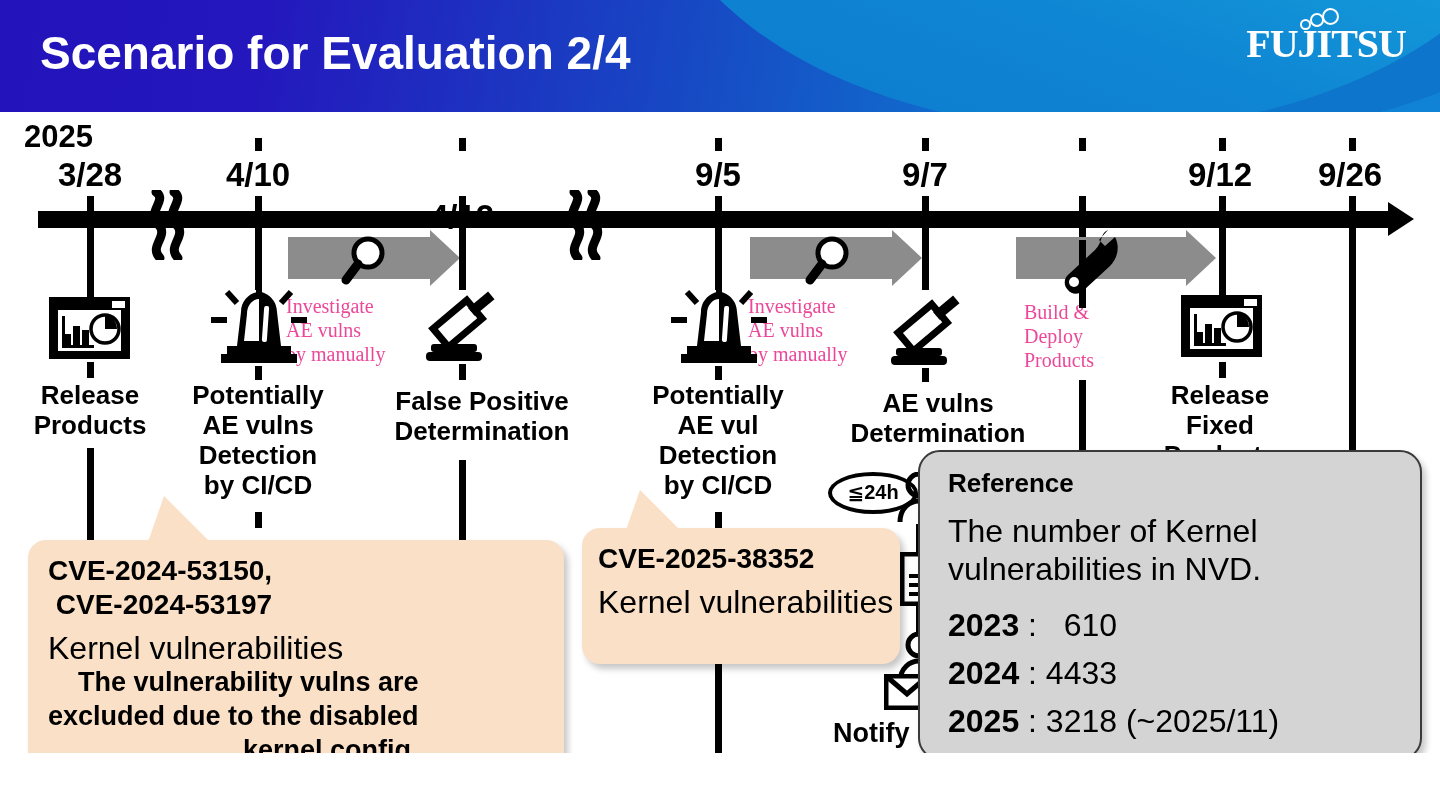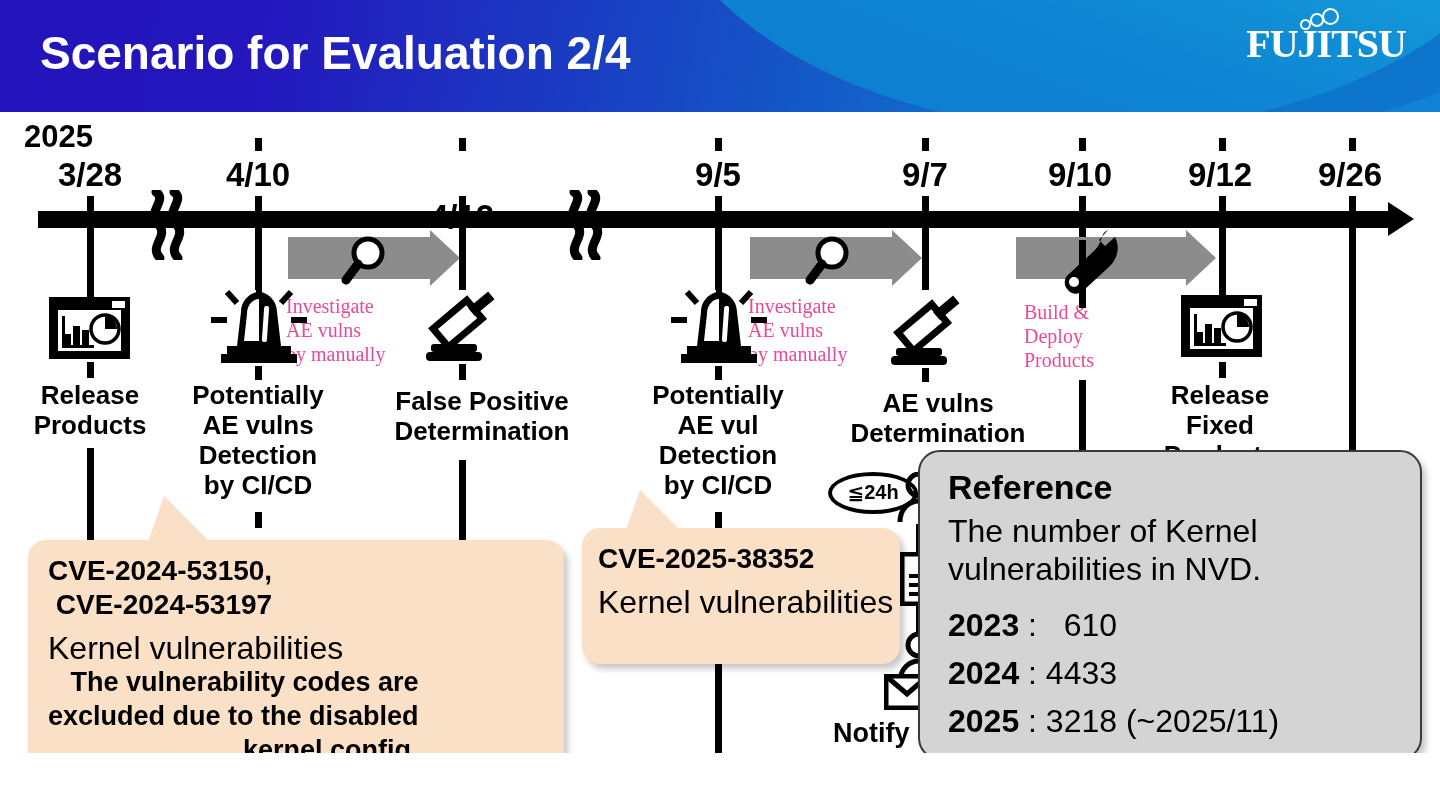--- a/index.html
+++ b/index.html
@@ -114,21 +114,21 @@
   }
   .co-bold{font-weight:bold;font-size:28px;line-height:1.2;text-align:right;}
   .co-reg{font-weight:normal;font-size:32px;line-height:1.25;}
 
   #ref-box{
     position:absolute;left:918px;top:450px;width:500px;height:306px;
     background:#d4d4d4;border:2.5px solid #3a3a3a;border-radius:22px;
     box-shadow:4px 5px 6px rgba(0,0,0,0.22);
     font-family:"Liberation Sans","DejaVu Sans",sans-serif;color:#000;
   }
-  #ref-box .r-title{position:absolute;left:28px;top:16px;font-size:34px;font-weight:bold;}
+  #ref-box .r-title{position:absolute;left:28px;top:16px;font-size:26px;font-weight:bold;}
   #ref-box .r-desc{position:absolute;left:28px;top:60px;font-size:32px;line-height:1.2;white-space:pre-line;}
   #ref-box .r-row{position:absolute;left:28px;font-size:32px;white-space:nowrap;}
   #ref-box .r-row b{font-weight:bold;text-align:right;}
   #ref-box .r-row span{font-weight:normal;}
 
   
   #bubble24{
     position:absolute;left:828px;top:472px;width:82px;height:34px;
     border:4px solid #000;border-radius:50%;background:#fff;
     font-size:20px;font-weight:bold;color:#000;text-align:center;line-height:32px;
@@ -187,21 +187,20 @@
   <div class="tick" style="left:922px;top:138px;height:13px;"></div>
   <div class="tick" style="left:1079px;top:138px;height:13px;"></div>
   <div class="tick" style="left:1219px;top:138px;height:13px;"></div>
   <div class="tick" style="left:1349px;top:138px;height:13px;"></div>
 
   <div class="date-lbl" style="left:24px;top:156px;width:132px;">3/28</div>
   <div class="date-lbl" style="left:192px;top:156px;width:132px;">4/10</div>
   <div class="date-lbl" style="left:396px;top:156px;width:132px;margin-top:42px;">4/12</div>
   <div class="date-lbl" style="left:652px;top:156px;width:132px;text-align:center;">9/5</div>
   <div class="date-lbl" style="left:859px;top:156px;width:132px;">9/7</div>
-  <div class="date-lbl" style="left:1014px;top:156px;width:132px;">9/10</div>
   <div class="date-lbl" style="left:1154px;top:156px;width:132px;">9/12</div>
   <div class="date-lbl" style="left:1284px;top:156px;width:132px;">9/26</div>
 
   <div class="brk" style="left:142px;top:190px;">
     <svg width="52" height="70" viewBox="0 0 52 70">
       <path d="M14 2 C26 10,4 22,16 34 C28 46,6 56,18 68" stroke="#000" stroke-width="9" fill="none" stroke-linecap="round"></path>
       <path d="M32 2 C44 10,22 22,34 34 C46 46,24 56,36 68" stroke="#000" stroke-width="9" fill="none" stroke-linecap="round"></path>
     </svg>
   </div>
   <div class="brk" style="left:560px;top:190px;">
@@ -420,21 +419,21 @@
 Fixed
 Products</div>
 
   <div class="vline" style="left:1349px;top:240px;height:210px;"></div>
 
   <div class="callout" style="left:28px;top:540px;width:536px;height:230px;">
     <div class="tail" style="left:120px;top:-44px;border-left:16px solid transparent;border-right:46px solid transparent;border-bottom:46px solid #fae0c6;"></div>
     <div class="co-bold" style="position:absolute;left:20px;top:14px;white-space:pre-line;">CVE-2024-53150,
 CVE-2024-53197</div>
     <div class="co-reg" style="position:absolute;left:20px;top:88px;">Kernel vulnerabilities</div>
-    <div class="co-bold" style="position:absolute;left:20px;top:126px;white-space:pre-line;font-size:27px;line-height:1.25;">The vulnerability codes are
+    <div class="co-bold" style="position:absolute;left:20px;top:126px;white-space:pre-line;font-size:27px;line-height:1.25;">The vulnerability vulns are
 excluded due to the disabled
 kernel config.</div>
   </div>
 
   <div class="callout" style="left:582px;top:528px;width:318px;height:136px;">
     <div class="tail" style="left:44px;top:-38px;border-left:14px solid transparent;border-right:40px solid transparent;border-bottom:40px solid #fae0c6;"></div>
     <div class="co-bold" style="position:absolute;left:16px;top:14px;white-space:pre-line;">CVE-2025-38352</div>
     <div class="co-reg" style="position:absolute;left:16px;top:54px;">Kernel vulnerabilities</div>
   </div>
 

